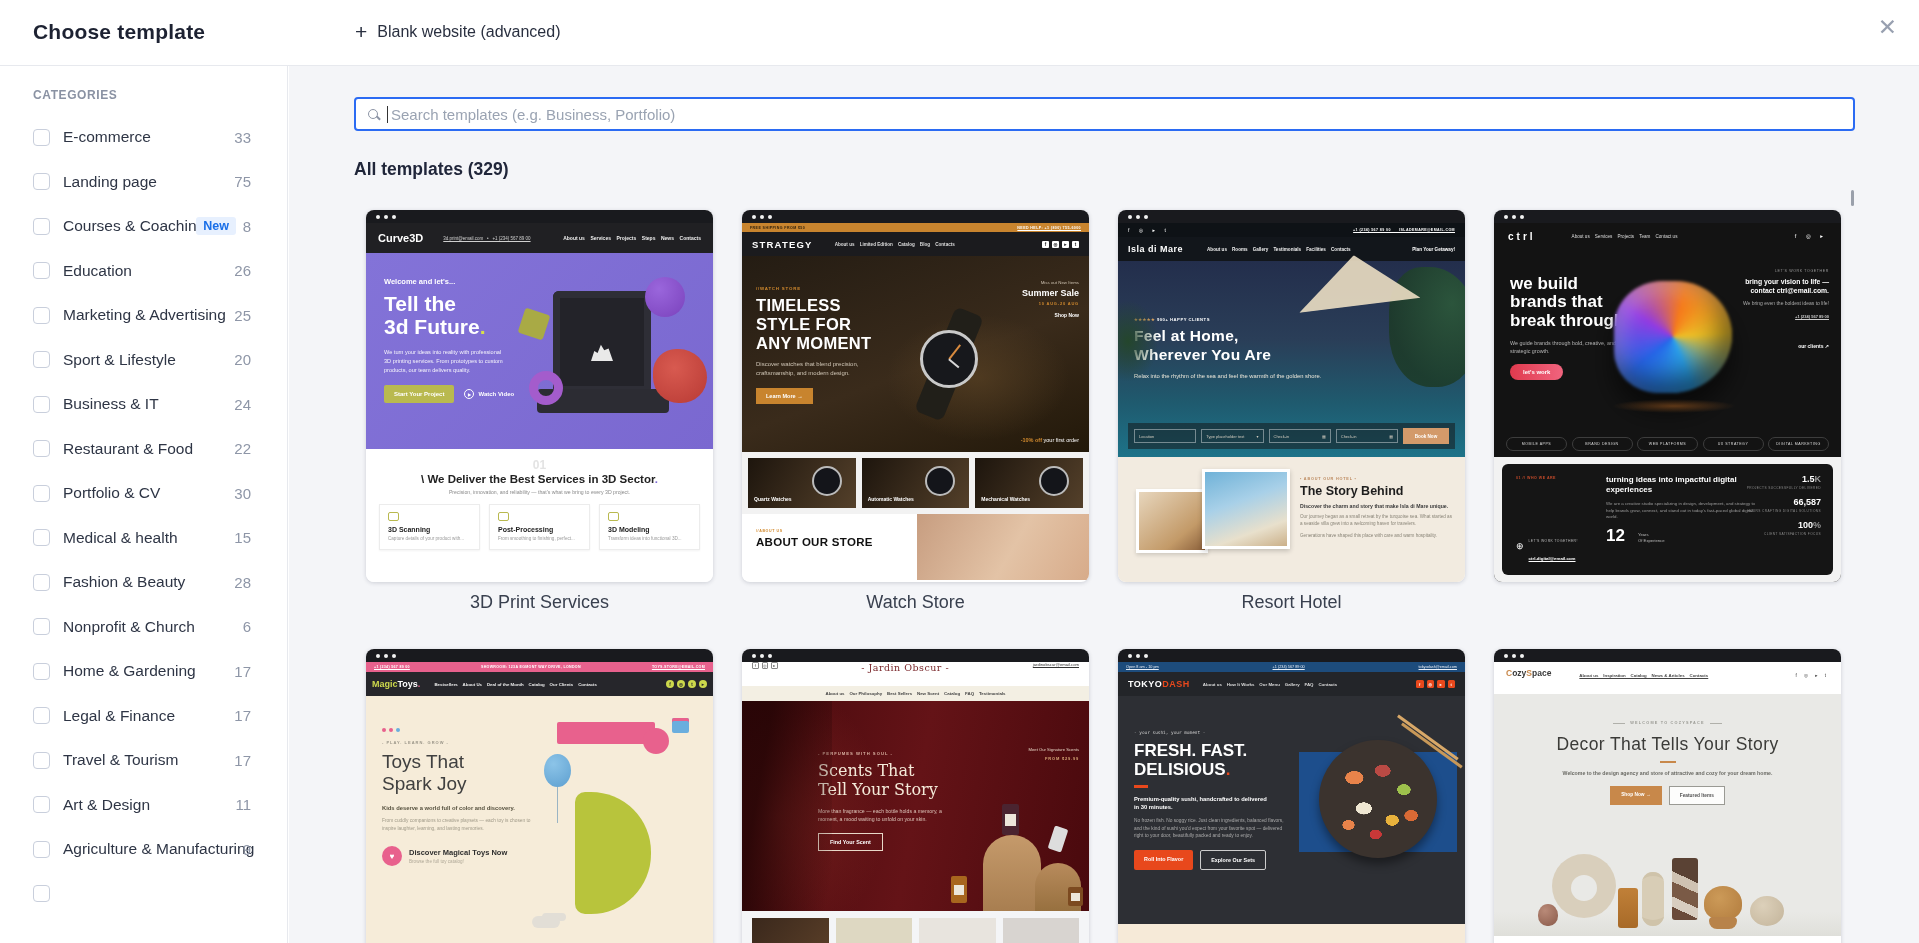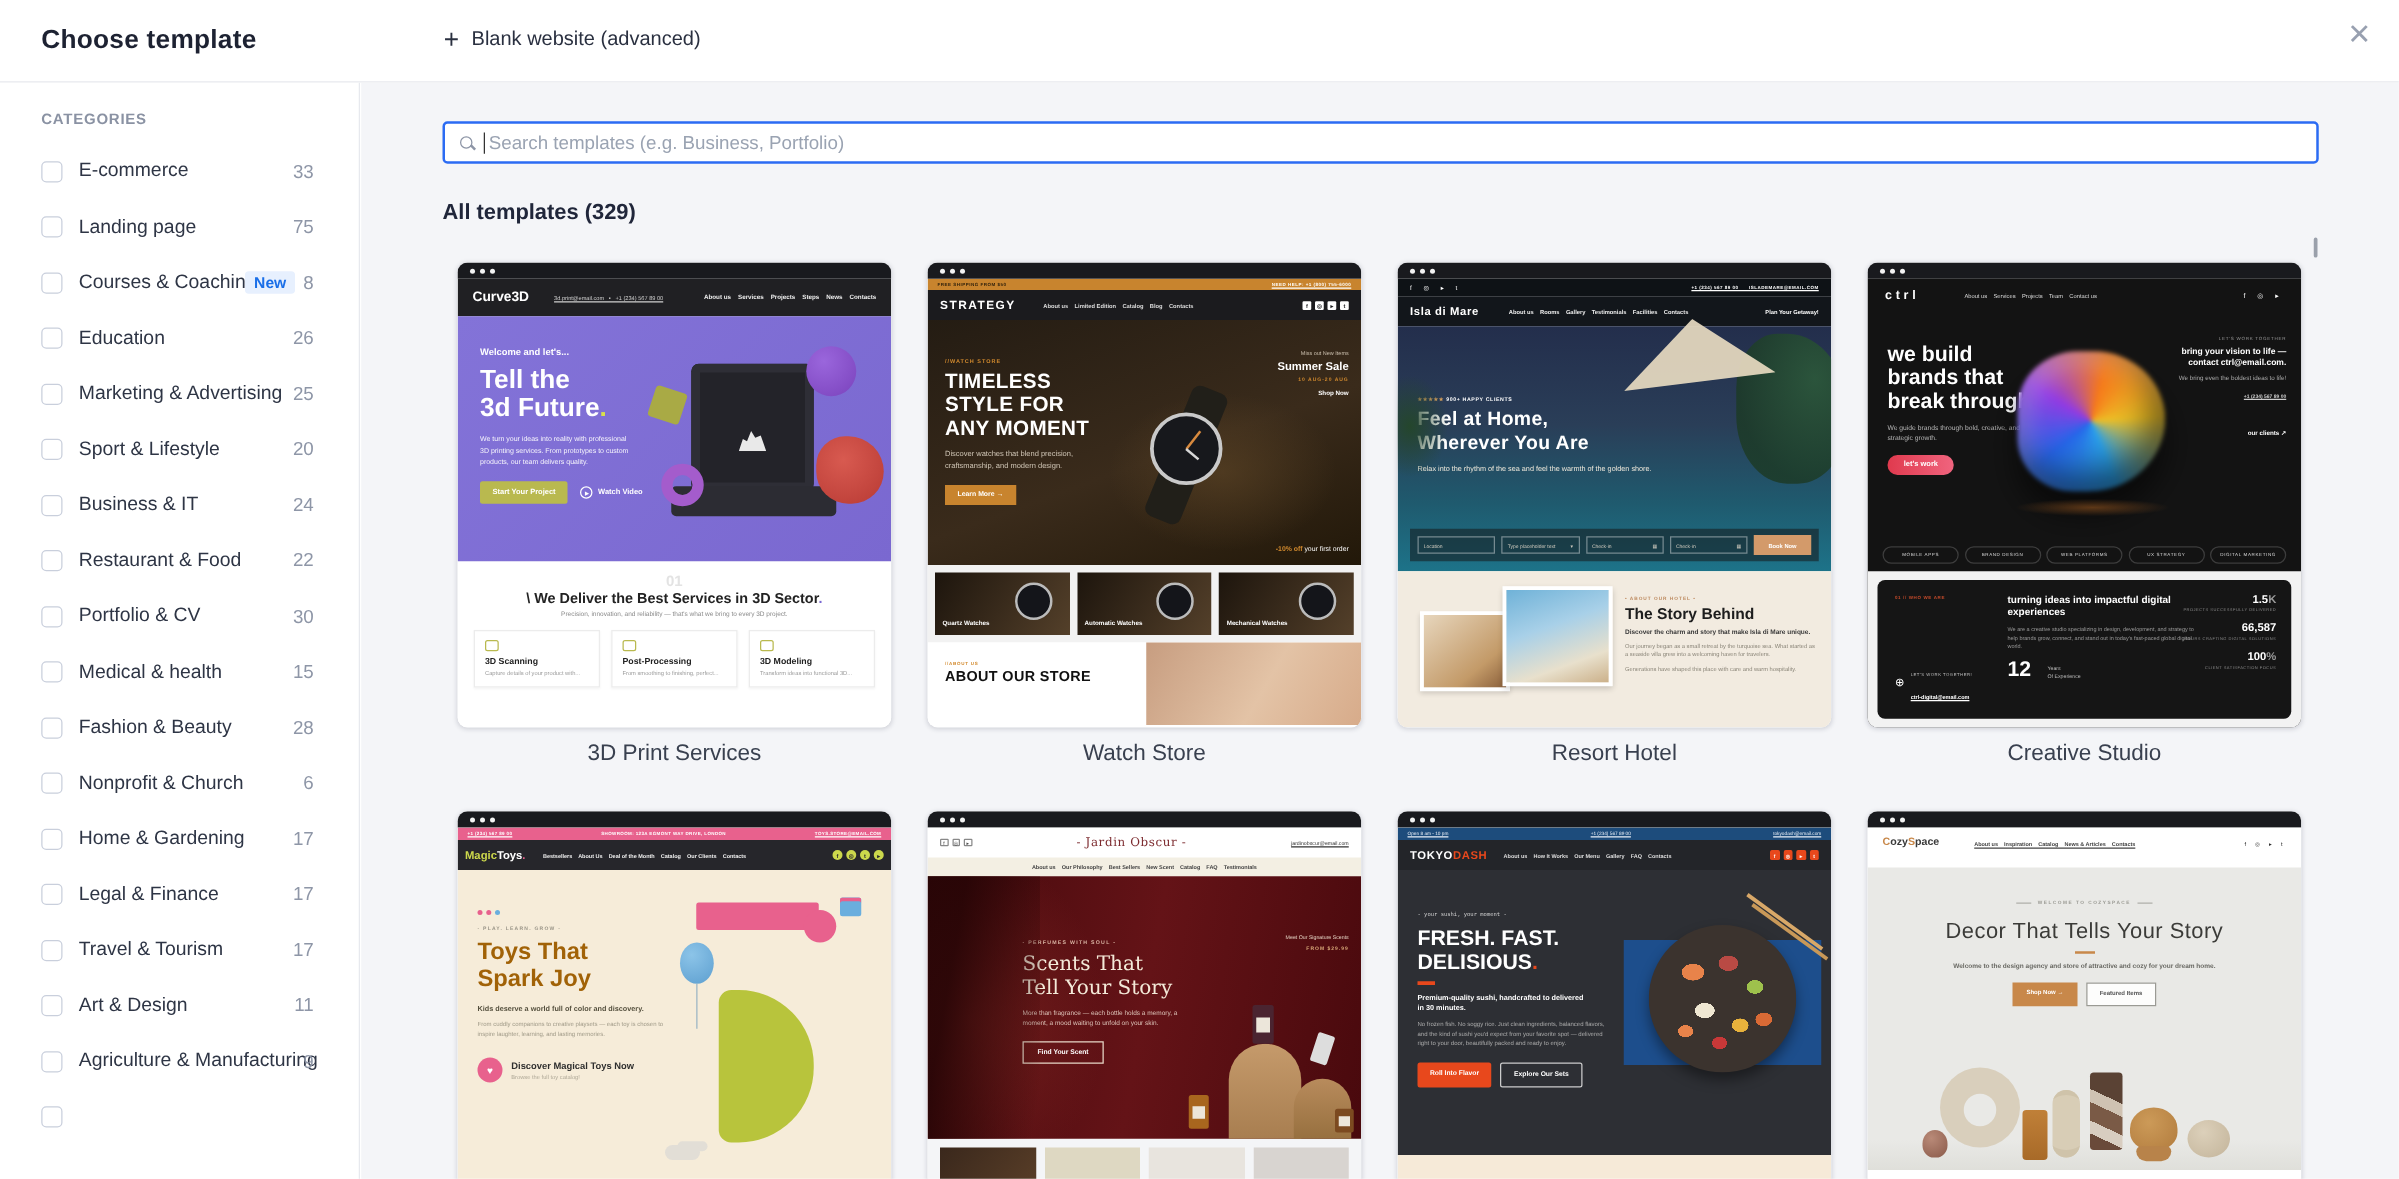--- a/index.html
+++ b/index.html
@@ -174,37 +174,37 @@
 .s4-nav{height:24px;background:#26262b;display:flex;align-items:center;padding:0 6px}
 .s4-logo{font-size:9px;font-weight:800}
 .s4-lg1{color:#ccd84c}.s4-lg2{color:#fff}.s4-lgd{color:#e8618d}
 .s4-links{font-size:4.4px;color:#eee;margin-left:14px;font-weight:700}
 .s4-social{margin-left:auto;display:flex;gap:3px}
 .s4-c{width:8px;height:8px;border-radius:50%;background:#ccd84c;color:#26262b;font-size:4.5px;font-weight:800;display:flex;align-items:center;justify-content:center}
 .s4-hero{height:325px;background:#f6ecd9;position:relative;padding:32px 0 0 16px;color:#333}
 .s4-dots{display:flex;gap:3px}
 .s4-d{width:4px;height:4px;border-radius:50%}
 .s4-kick{font-size:4px;color:#9a9588;letter-spacing:1px;margin-top:8px;font-weight:700}
-.s4-title{font-size:19px;font-weight:700;color:#a16207;line-height:1.14;margin-top:6px}
+.s4-title{font-size:19px;font-weight:400;color:#404040;line-height:1.14;margin-top:6px}
 .s4-lead{font-size:5.8px;font-weight:700;color:#55503e;margin-top:11px}
 .s4-desc{font-size:4.8px;color:#a09a88;margin-top:6px;width:152px;line-height:1.55}
 .s4-cta{display:flex;align-items:center;gap:7px;margin-top:14px}
 .s4-circle{width:20px;height:20px;border-radius:50%;background:#e8618d;color:#fff;font-size:8px;display:flex;align-items:center;justify-content:center}
 .s4-ct{font-size:7.5px;font-weight:800;color:#2e2e2e}
 .s4-cs{font-size:4.6px;color:#b0a998;margin-top:2px}
 .s4-rect{position:absolute;right:58px;top:26px;width:98px;height:22px;background:#e8618d;border-radius:2px}
 .s4-circ{position:absolute;right:44px;top:32px;width:26px;height:26px;border-radius:50%;background:#e8618d}
 .s4-gift{position:absolute;right:24px;top:22px;width:17px;height:15px;background:#6aaede;border-radius:2px;box-shadow:inset 0 3px 0 #e8618d}
 .s4-D{position:absolute;right:62px;top:96px;width:76px;height:122px;background:#b8c43c;border-radius:10px 60px 60px 10px}
 .s4-balloon{position:absolute;left:178px;top:58px;width:27px;height:33px;border-radius:50%;background:radial-gradient(circle at 35% 30%,#8cc4e8,#5d9fd0)}
 .s4-balloon::after{content:"";position:absolute;left:13px;top:33px;width:1px;height:36px;background:#9ab4c4}
 .s4-cloud{position:absolute;left:166px;top:220px;width:28px;height:12px;background:#e2ded6;border-radius:8px;box-shadow:8px -5px 0 -2px #e2ded6}
 
 
-.s5-head{height:24px;background:#fff;display:flex;align-items:center;padding:0 10px}
+.s5-head{height:24px;background:#fff;display:flex;padding:0 10px}
 .s5-ics{display:flex;gap:3px}
 .s5-sq{width:6.5px;height:6.5px;border:.8px solid #888;font-size:4px;color:#444;display:flex;align-items:center;justify-content:center;border-radius:1px}
 .s5-logo{flex:1;text-align:center;font-family:"DejaVu Serif",serif;font-size:9.5px;color:#7c2a2e;letter-spacing:.5px}
 .s5-email{font-size:4.2px;color:#333;text-decoration:underline}
 .s5-nav{height:15px;background:#f3efe3;display:flex;align-items:center;justify-content:center;font-size:4.4px;color:#444;font-weight:700}
 .s5-hero{height:210px;position:relative;color:#f2e3d8;background:radial-gradient(150px 190px at 10% 55%,rgba(125,35,32,.85),transparent 72%),linear-gradient(100deg,#45090c,#641317 50%,#49090d);padding:50px 0 0 76px}
 .s5-face{position:absolute;left:0;top:0;width:90px;height:100%;background:linear-gradient(100deg,rgba(35,4,5,.85) 25%,transparent 95%)}
 .s5-kick{font-size:4.2px;letter-spacing:1px;color:#d8b2a2;font-weight:700}
 .s5-title{font-family:"DejaVu Serif",serif;font-size:16px;line-height:1.18;color:#f4ead9;margin-top:6px;font-weight:400}
 .s5-desc{font-size:5.2px;color:#dcc3b8;margin-top:8px;width:136px;line-height:1.5}
@@ -623,21 +623,20 @@
                 <div class="s3-sl">CLIENT SATISFACTION FOCUS</div>
               </div>
               <div class="s3-foot">
                 <span class="s3-globe">⊕</span>
                 <span><span class="s3-fk">LET'S WORK TOGETHER!</span><br><span class="s3-fe">ctrl-digital@email.com</span></span>
               </div>
             </div>
           </div>
         </div>
       </div>
-      <div class="caption">Creative Studio</div>
     </div>
 
     <div class="card">
       <div class="preview">
         <div class="chrome">
             <span class="cdot"></span>
             <span class="cdot"></span>
             <span class="cdot"></span>
           </div>
         <div class="site">

